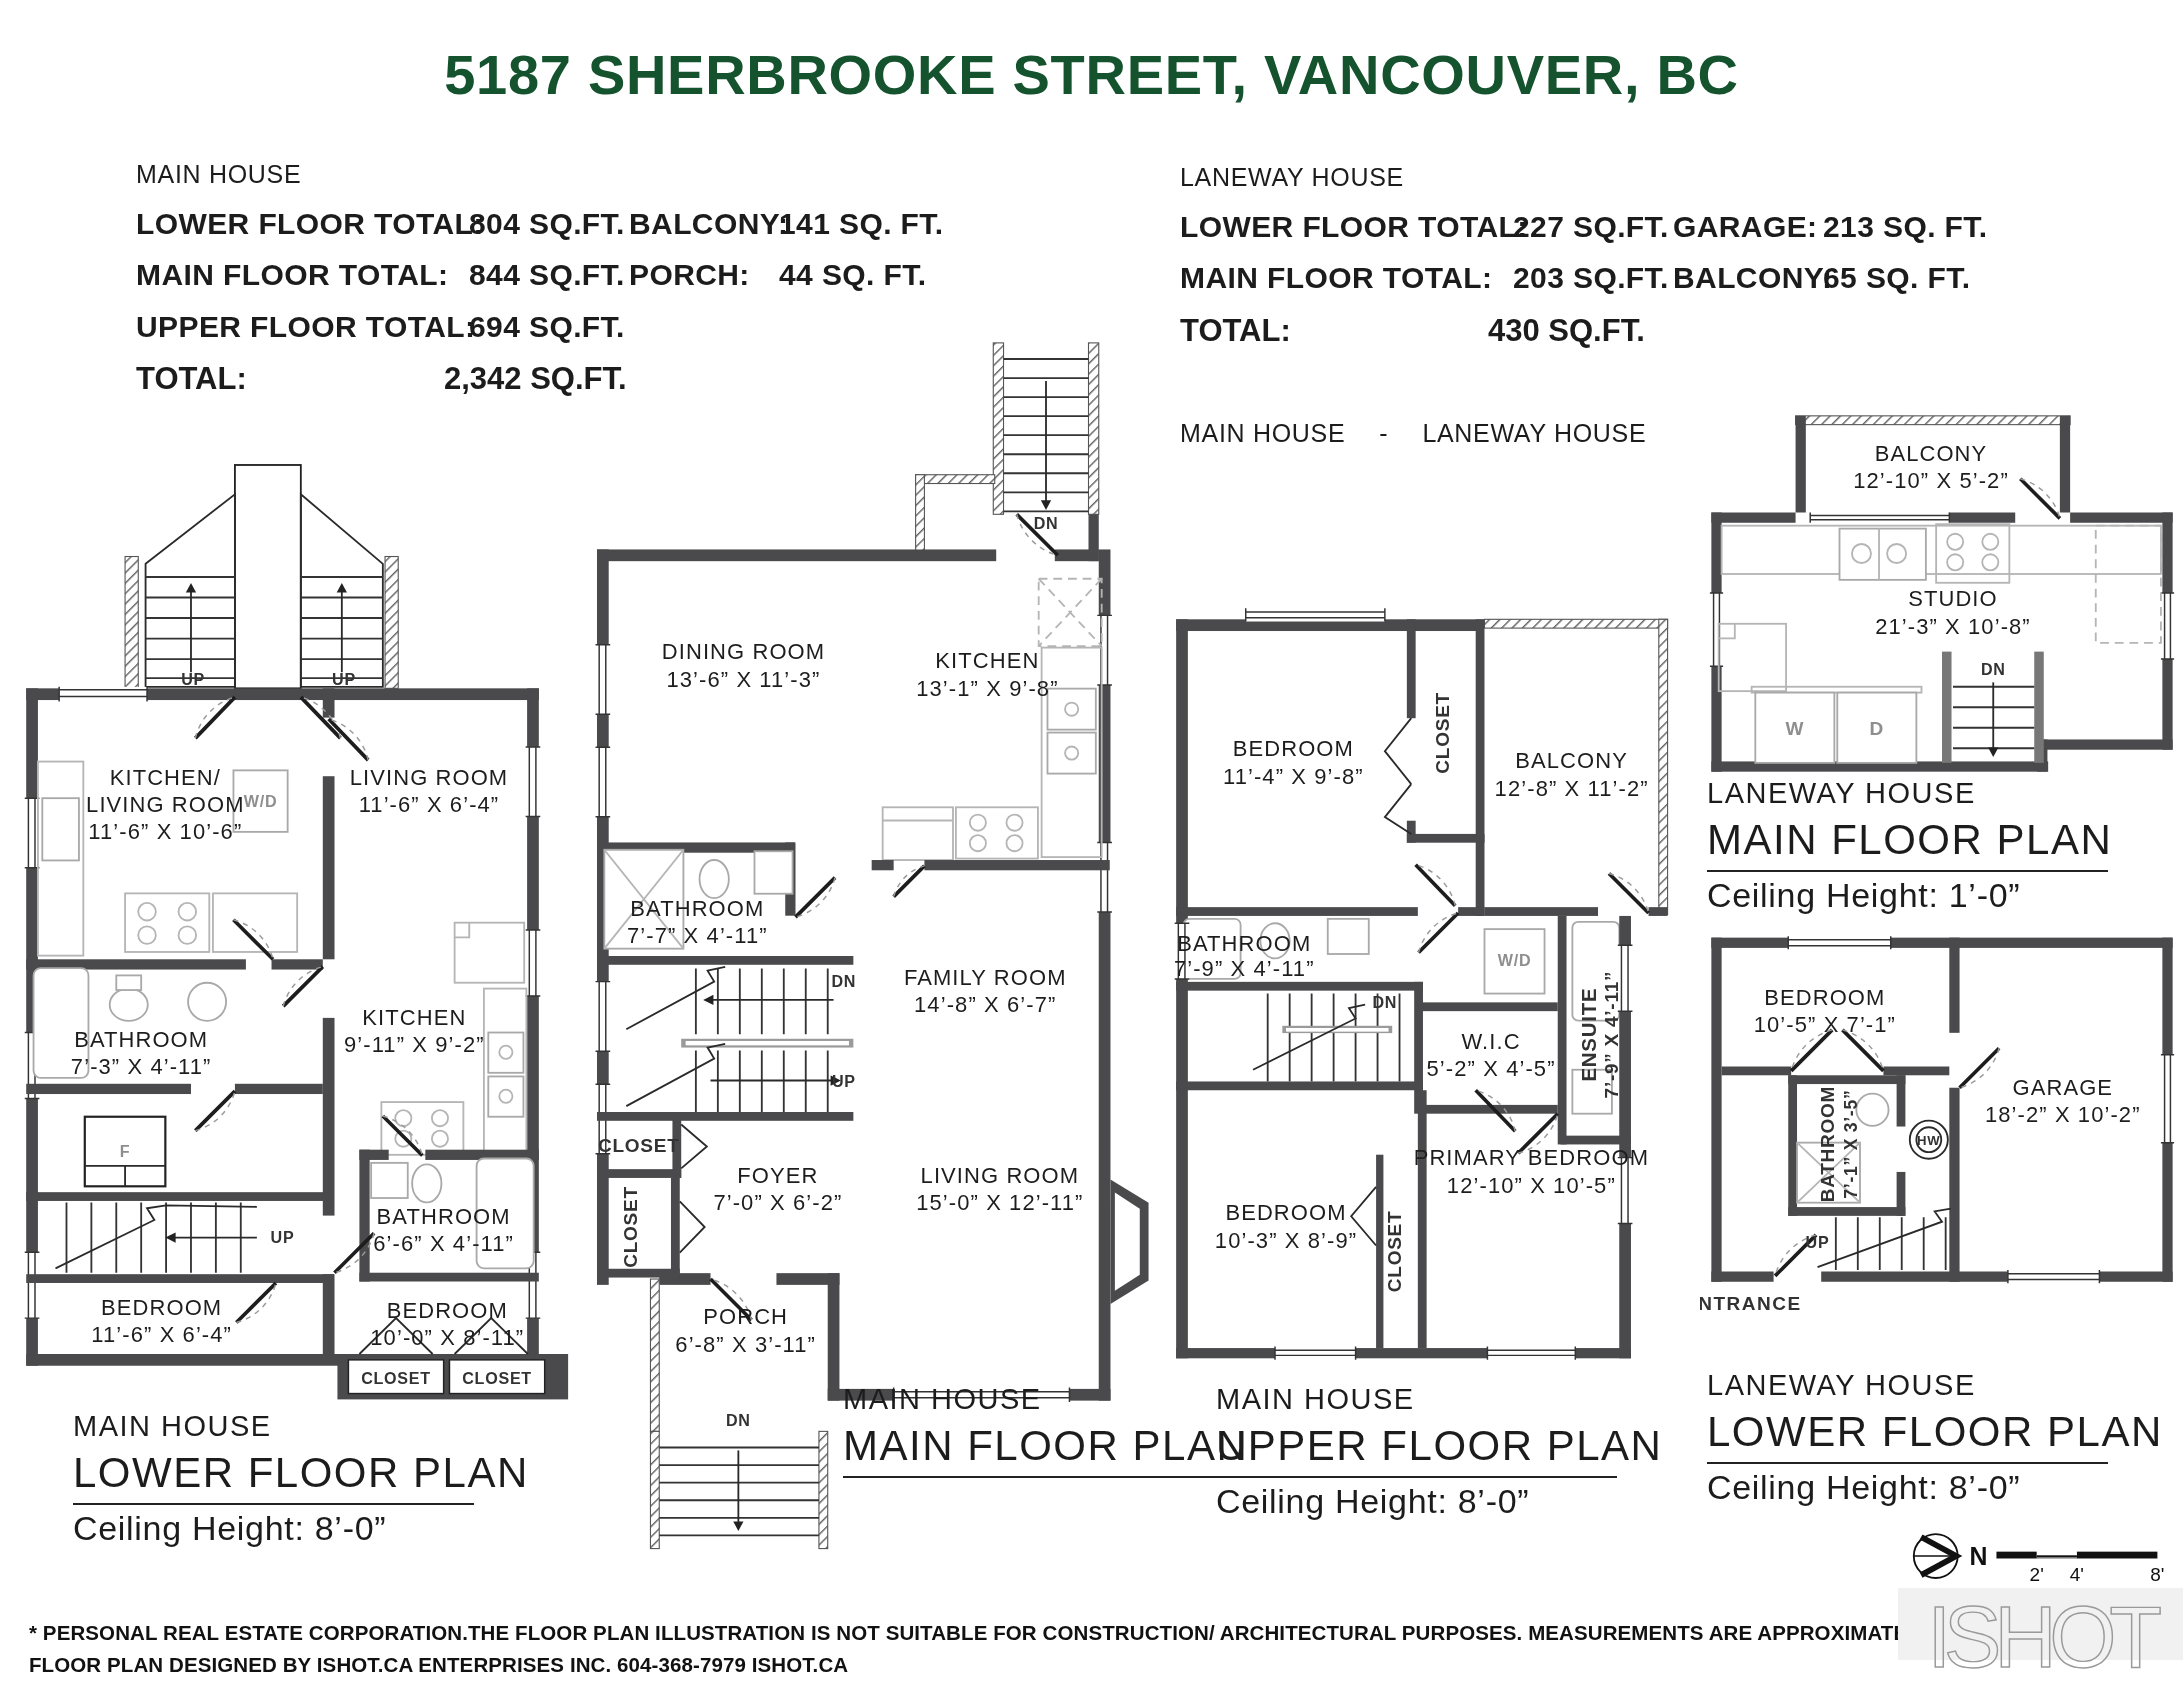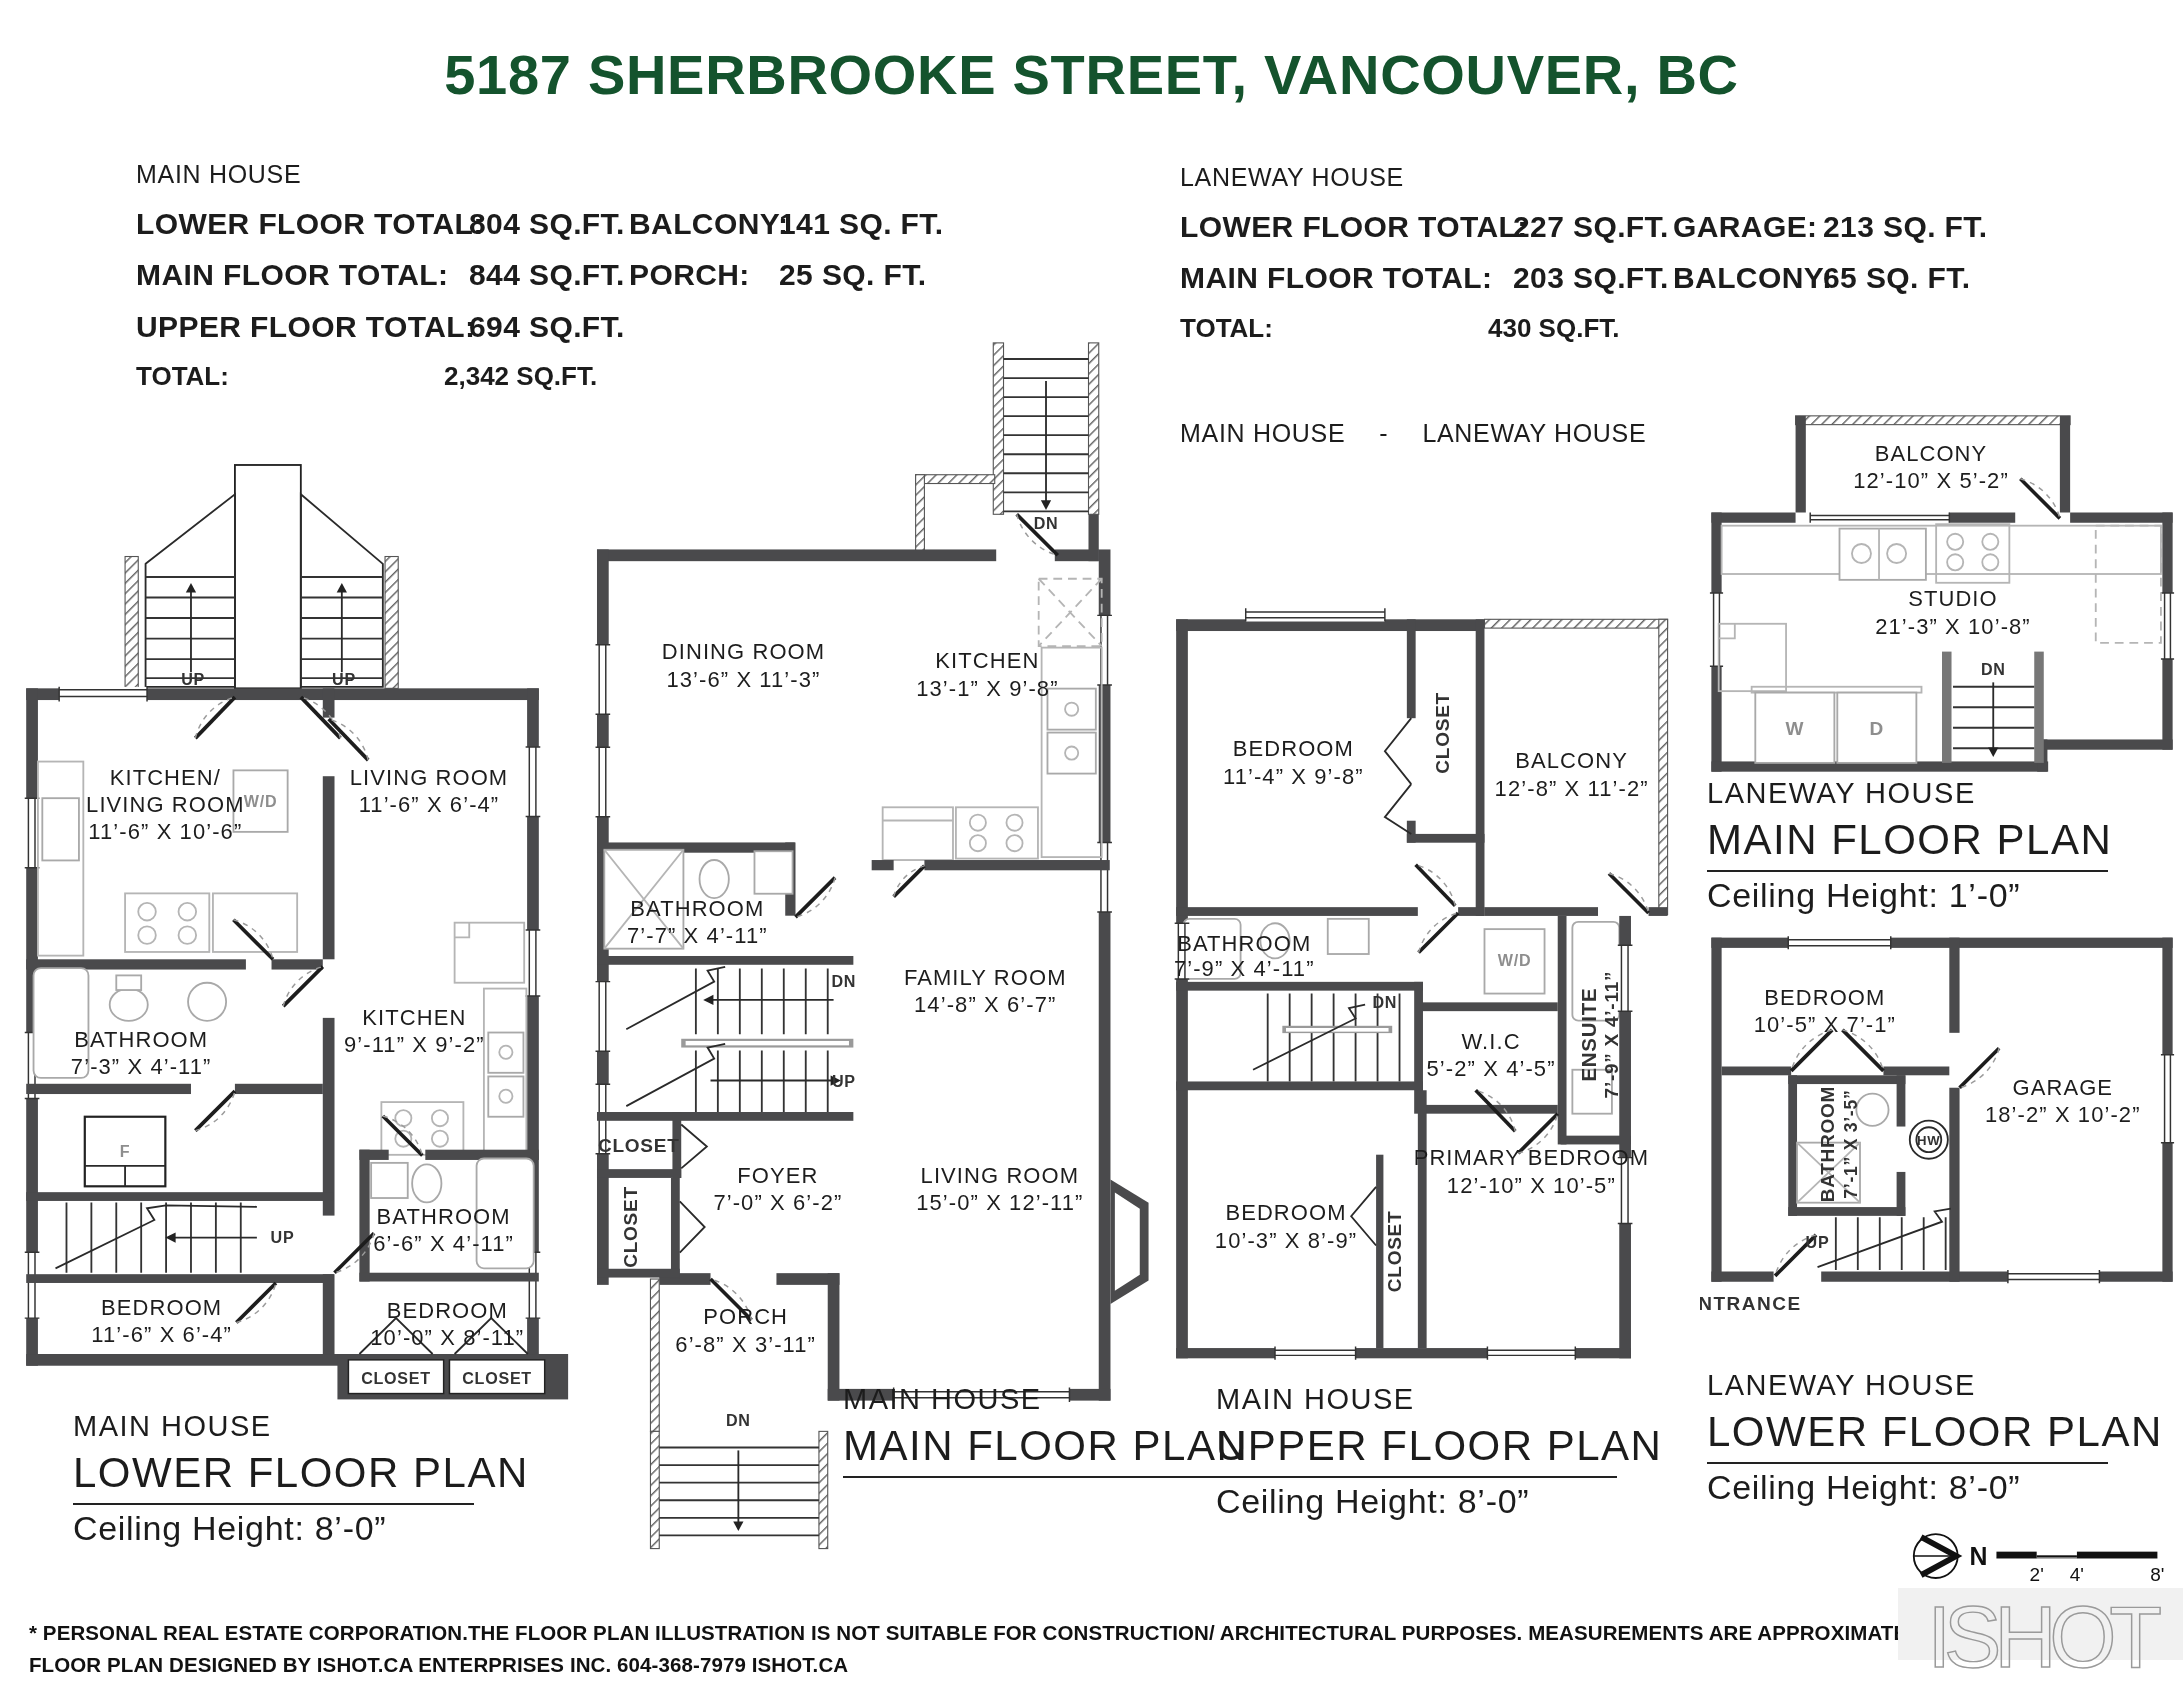--- a/index.html
+++ b/index.html
@@ -6,21 +6,21 @@
   #page{position:relative;width:2183px;height:1688px;background:#ffffff;
         font-family:"Liberation Sans",sans-serif;color:#1c1c1c;overflow:hidden;}
   .abs{position:absolute;}
   
   #title{left:0;top:42px;width:100%;text-align:center;font-size:56px;font-weight:700;
          letter-spacing:0.7px;color:#14532d;}
   
   .sumhead{font-size:25px;font-weight:500;letter-spacing:0.7px;}
   .sumrow{display:flex;font-size:30px;font-weight:600;letter-spacing:0.4px;margin-top:17.6px;white-space:nowrap;}
   .sl{width:333px;} .sv{width:160px;} .sl2{width:150px;} 
-  .totrow{display:flex;font-size:26px;font-weight:700;margin-top:17.6px;}
+  .totrow{display:flex;font-size:31px;font-weight:700;margin-top:17.6px;}
   .totrow .sl{width:308px;}
   .combo{display:flex;gap:34px;font-size:25px;font-weight:500;letter-spacing:0.7px;}
   .grand{font-size:34px;font-weight:700;margin-top:19px;letter-spacing:0.4px;}
   
   .cap .house{font-size:29px;font-weight:500;letter-spacing:1.5px;}
   .cap .plan{font-size:42px;font-weight:500;letter-spacing:1.5px;margin-top:6px;}
   .cap .rule{width:401px;border-top:2.2px solid #222;margin:5.9px 0 4.4px 0;}
   .cap .ceil{font-size:34px;font-weight:500;letter-spacing:0.7px;}
   
   .foot{font-size:20.5px;font-weight:600;letter-spacing:0.1px;color:#111;white-space:nowrap;}
@@ -52,21 +52,21 @@
     <div class="sumrow">
       <span class="sl">LOWER FLOOR TOTAL:</span>
       <span class="sv">804 SQ.FT.</span>
       <span class="sl2">BALCONY:</span>
       <span>141 SQ. FT.</span>
     </div>
     <div class="sumrow">
       <span class="sl">MAIN FLOOR TOTAL:</span>
       <span class="sv">844 SQ.FT.</span>
       <span class="sl2">PORCH:</span>
-      <span>25 SQ. FT.</span>
+      <span>44 SQ. FT.</span>
     </div>
     <div class="sumrow">
       <span class="sl">UPPER FLOOR TOTAL:</span>
       <span class="sv">694 SQ.FT.</span>
     </div>
     <div class="totrow">
       <span class="sl">TOTAL:</span>
       <span>2,342 SQ.FT.</span>
     </div>
   </div>

